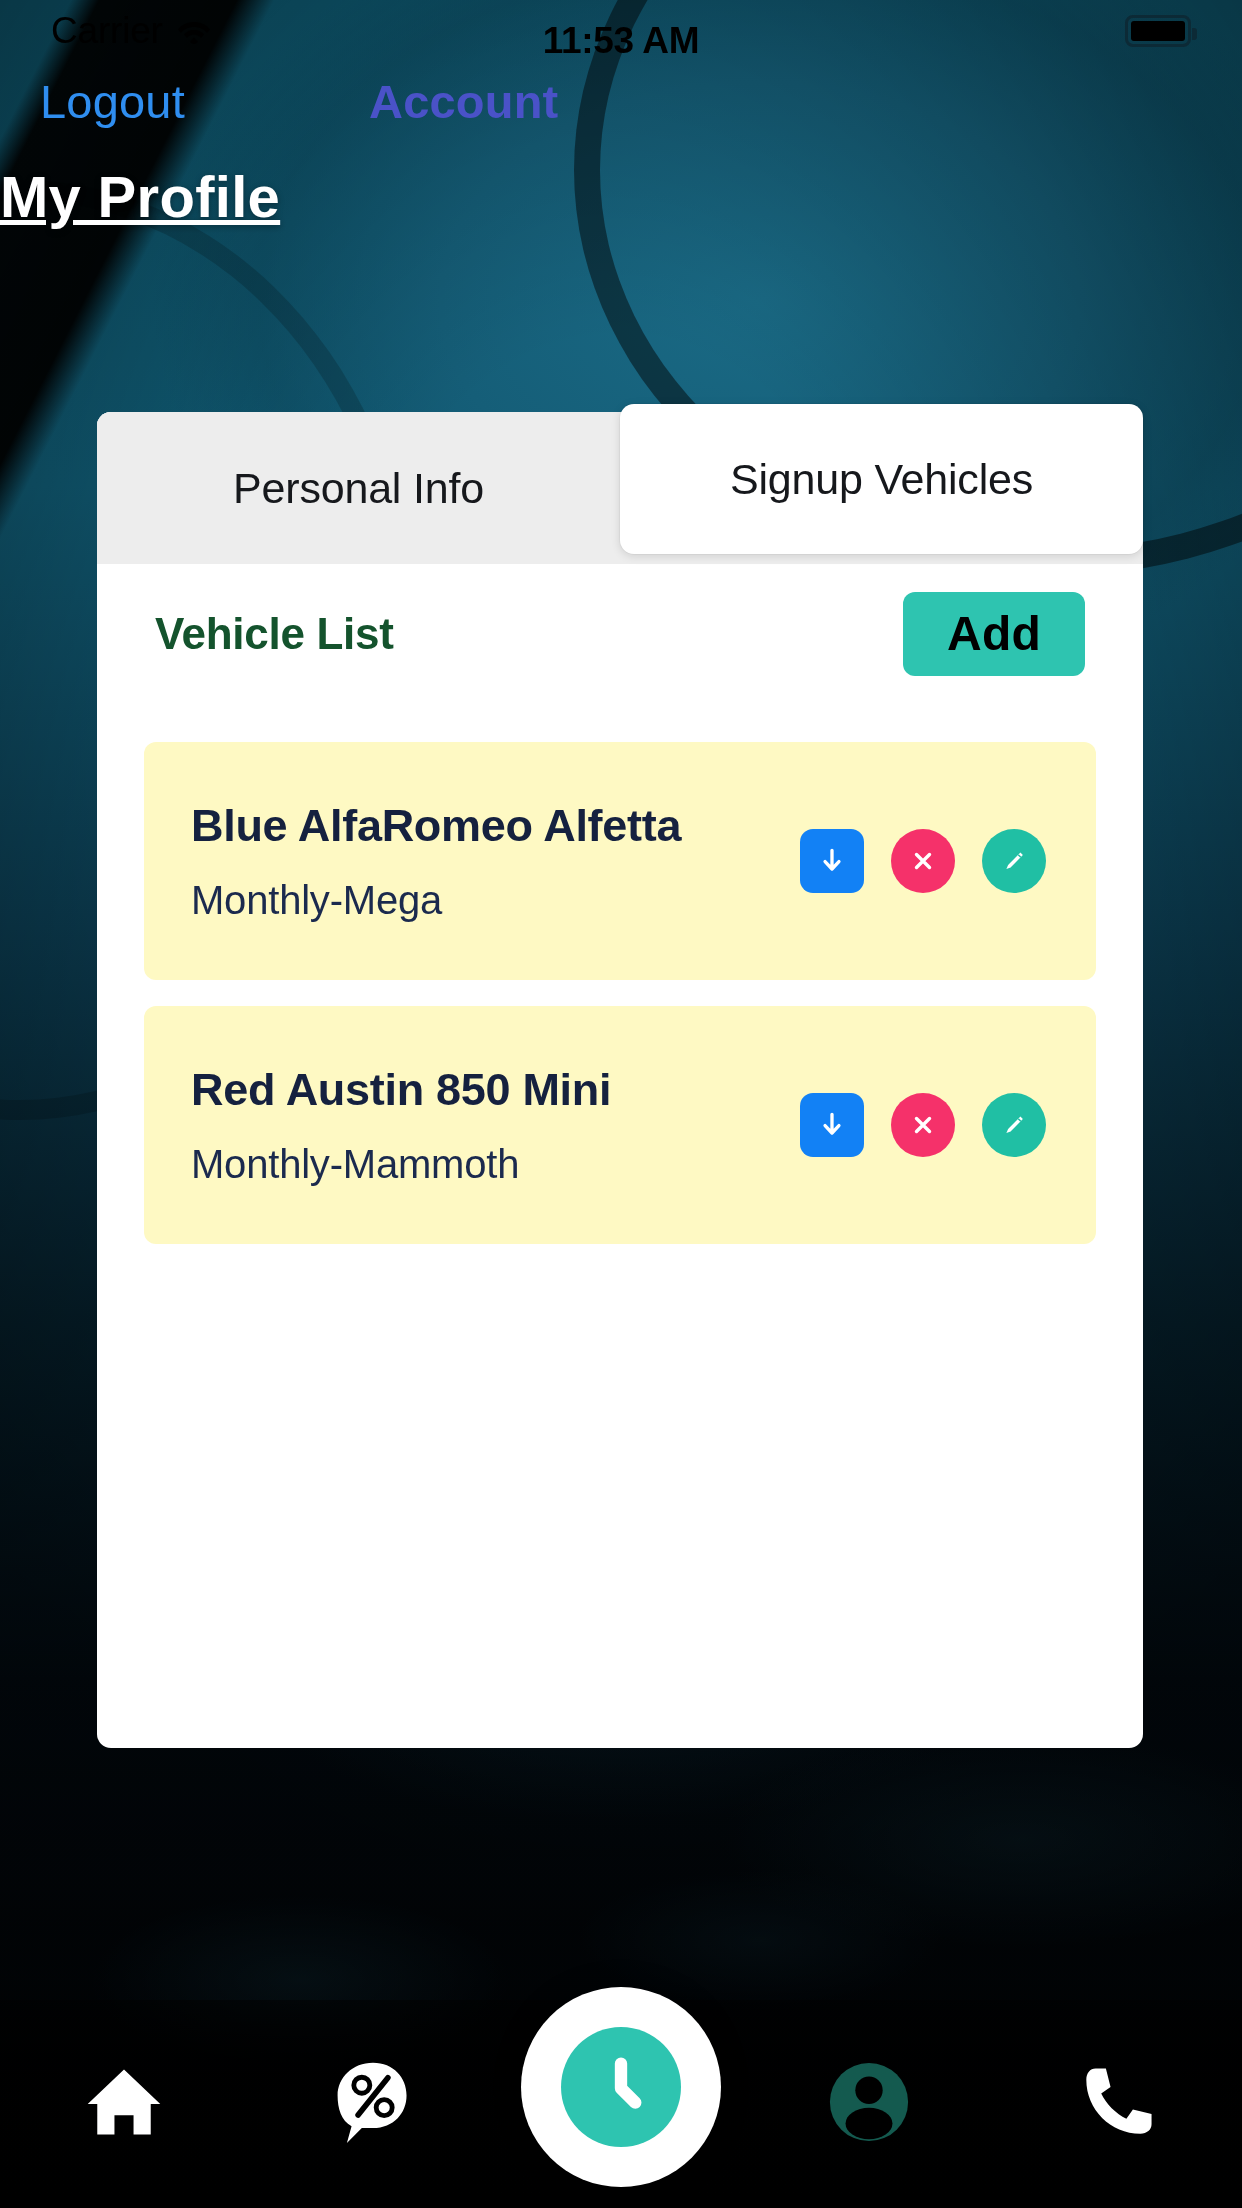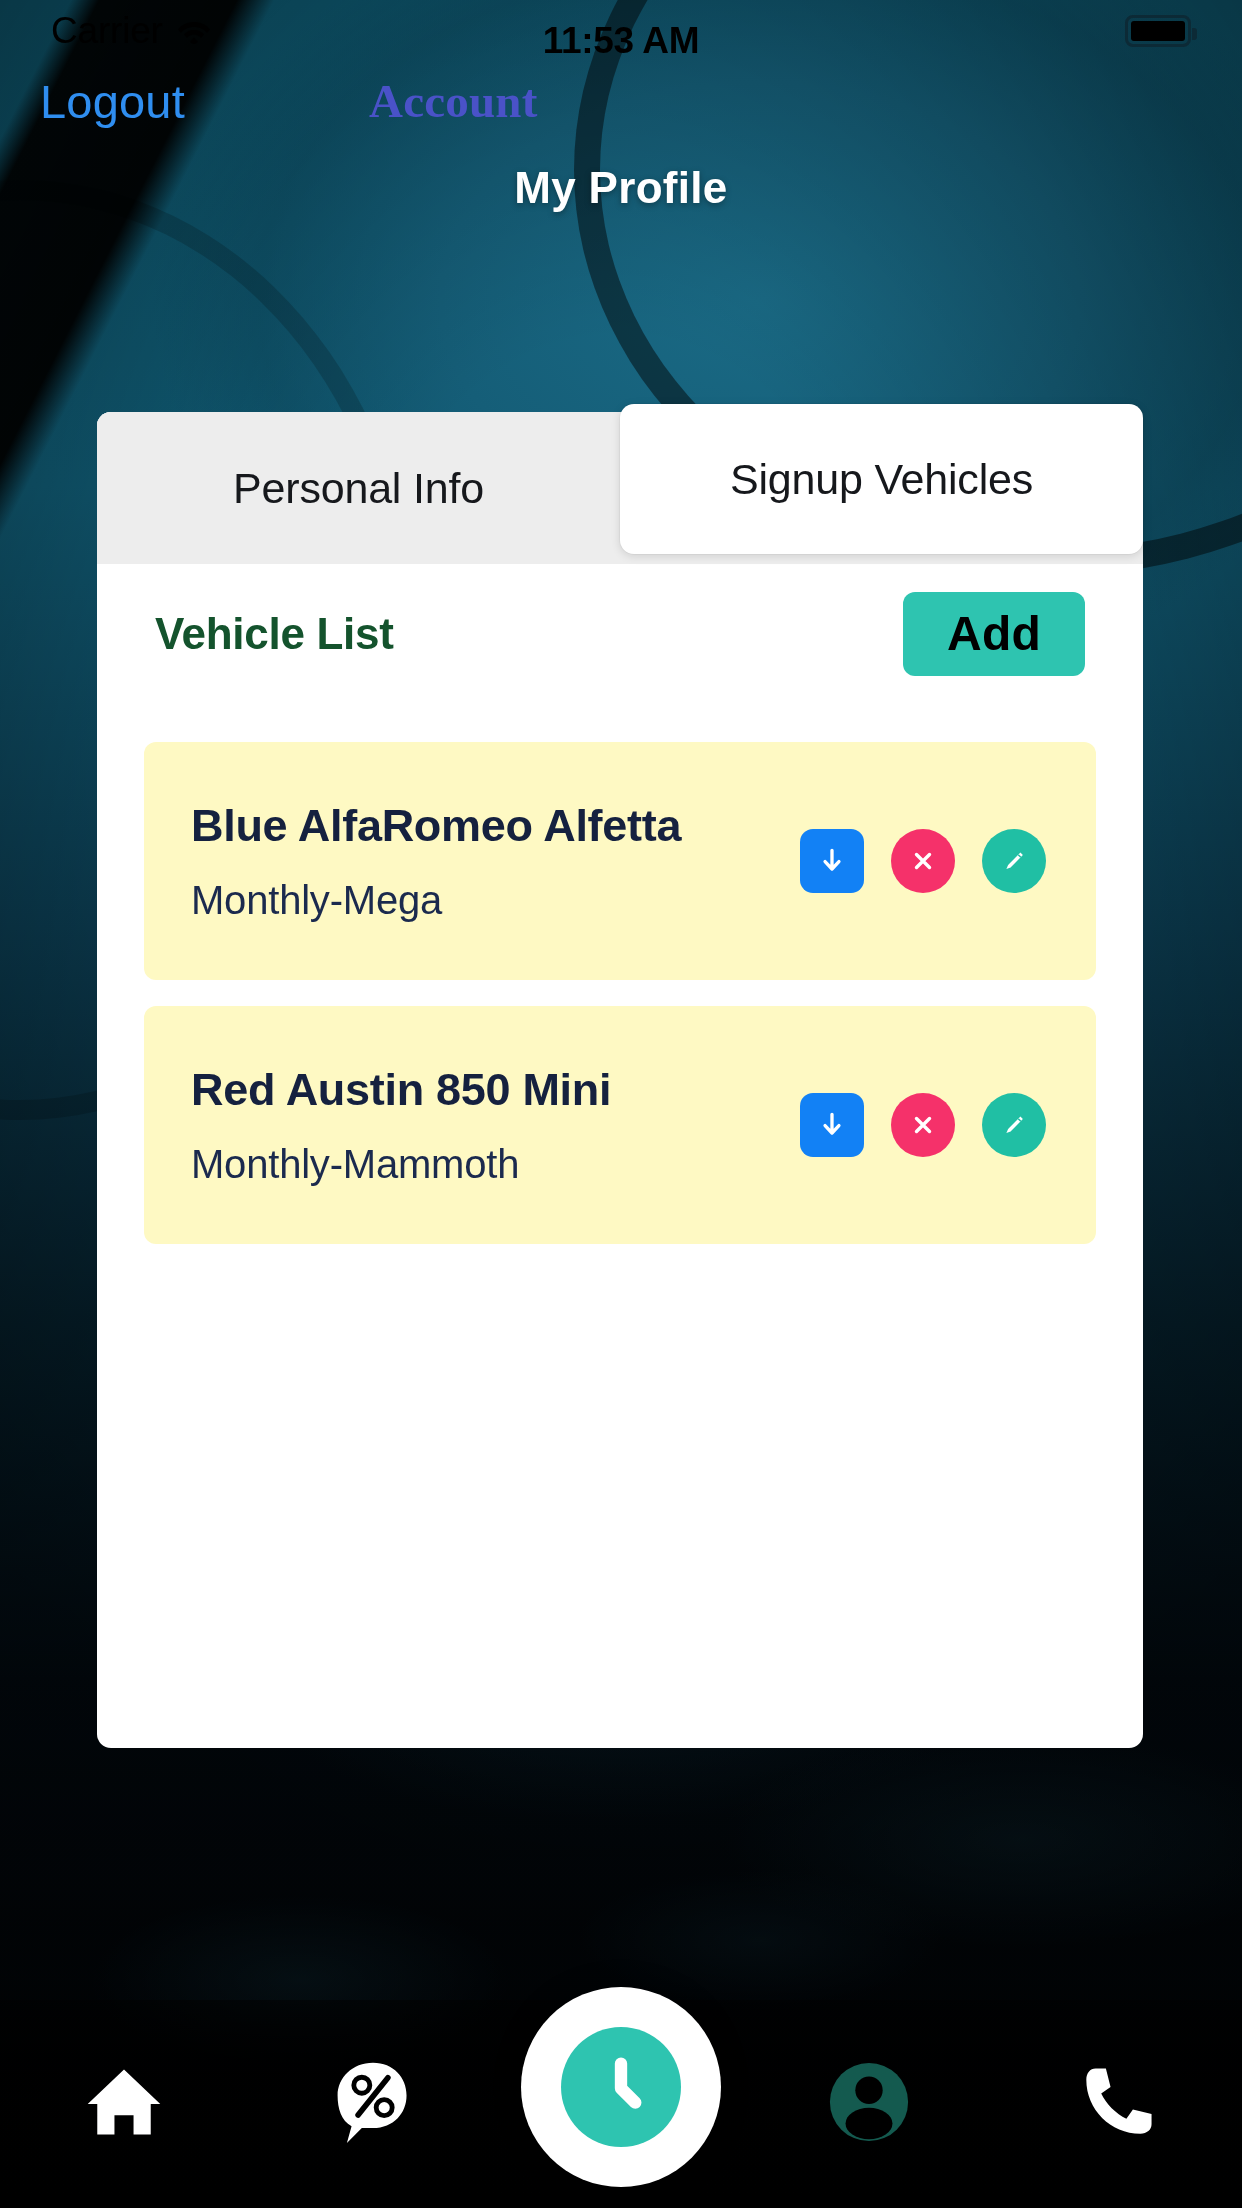--- a/index.html
+++ b/index.html
@@ -75,29 +75,30 @@
   .sb-battery i { display:block; width:100%; height:100%; background:#000; border-radius:3px; }
 
   
   .navlinks { position:absolute; top:74px; left:0; right:0; height:72px; }
   .nav-logout {
     position:absolute; left:40px; top:0;
     font-size:47px; color:#2f8ef0; letter-spacing:0.2px;
   }
   .nav-account {
     position:absolute; left:369px; top:0;
-    font-size:47px; color:#4a52c8; font-weight:700; letter-spacing:0.2px;font-family:Liberation Serif, serif;
+    font-size:47px; color:#4a52c8; font-weight:700; letter-spacing:0.2px;
   }
 
   
   .page-title {
     position:absolute; top:163px; left:0; right:0;
-    text-align:center; color:#fff;
-    font-size:44px; font-weight:700; letter-spacing:0.3px;
+    text-align:left; color:#fff;
+    font-size:58px; font-weight:700; letter-spacing:0.3px;
     text-shadow:0 2px 6px rgba(0,0,0,0.35);
+    text-decoration:underline;
   }
 
   
   .panel {
     position:absolute; left:97px; top:412px;
     width:1046px; height:1336px;
     background:#ffffff;
     border-radius:14px;
   }
 

